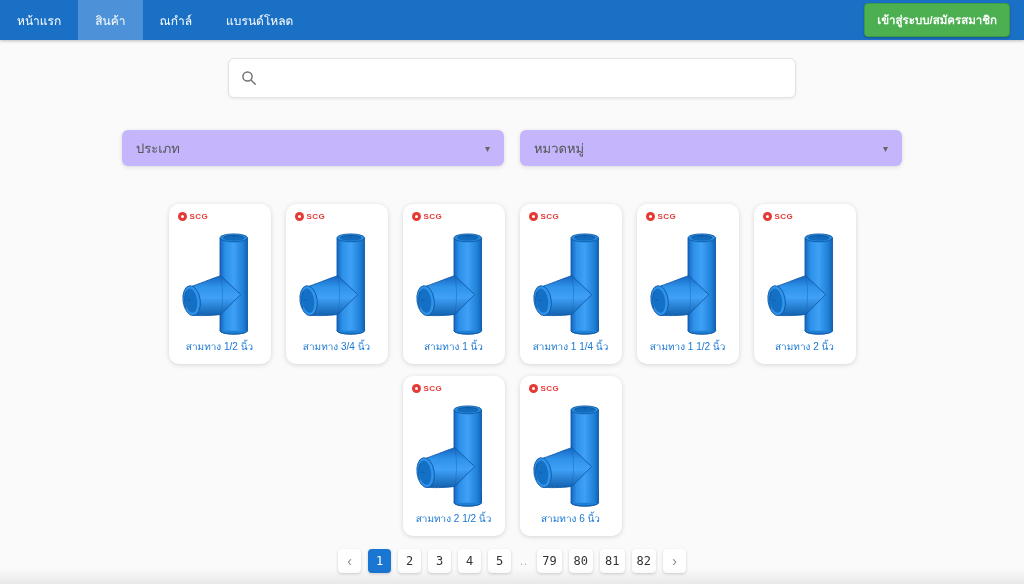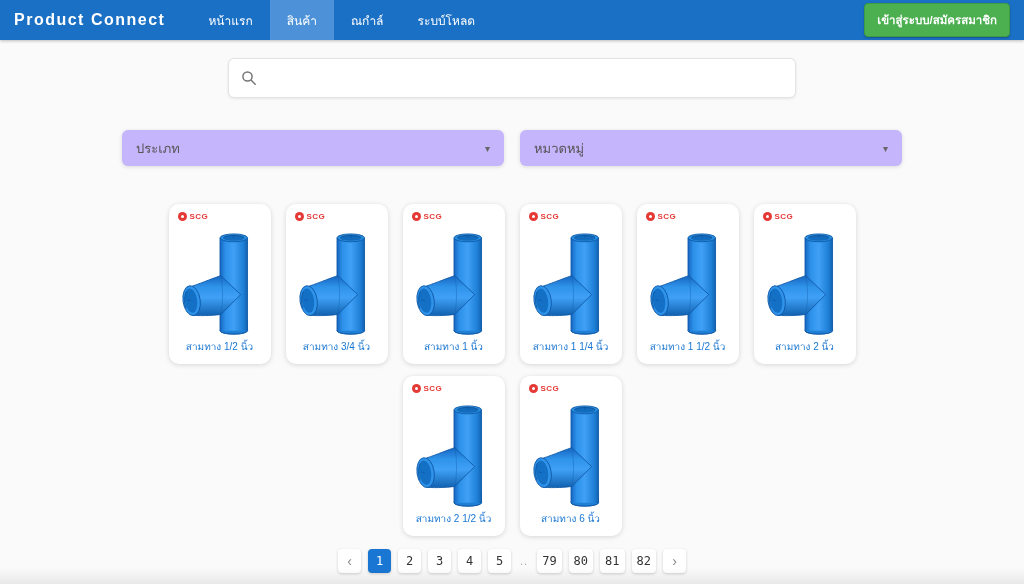--- a/index.html
+++ b/index.html
@@ -105,26 +105,25 @@
     cursor:pointer; padding:0 5px;
   }
   .page-btn.active{ background:#1976d2; color:#fff; }
   .page-btn.nav-arrow{ color:#888; font-size:14px; font-family:"Liberation Sans",sans-serif; }
   .page-ellipsis{ color:#aaa; font-size:11px; letter-spacing:1px; padding:0 2px; }
 </style>
 </head>
 <body>
 
 <div class="navbar">
-  <div class="brand">Product Connect</div>
   <div class="nav-items">
       <div class="nav-item">หน้าแรก</div>
       <div class="nav-item active">สินค้า</div>
       <div class="nav-item">ณกำล์</div>
-      <div class="nav-item">ระบบ์โหลด</div>
+      <div class="nav-item">แบรนด์โหลด</div>
     </div>
   <div class="nav-spacer"></div>
   <button class="login-btn">เข้าสู่ระบบ/สมัครสมาชิก</button>
 </div>
 
 <div class="search-wrap">
   <svg width="16" height="16" viewBox="0 0 16 16">
     <circle cx="6.5" cy="6.5" r="4.6" fill="none" stroke="#757575" stroke-width="1.5"></circle>
     <line x1="10.2" y1="10.2" x2="14.2" y2="14.2" stroke="#757575" stroke-width="1.5" stroke-linecap="round"></line>
   </svg>

